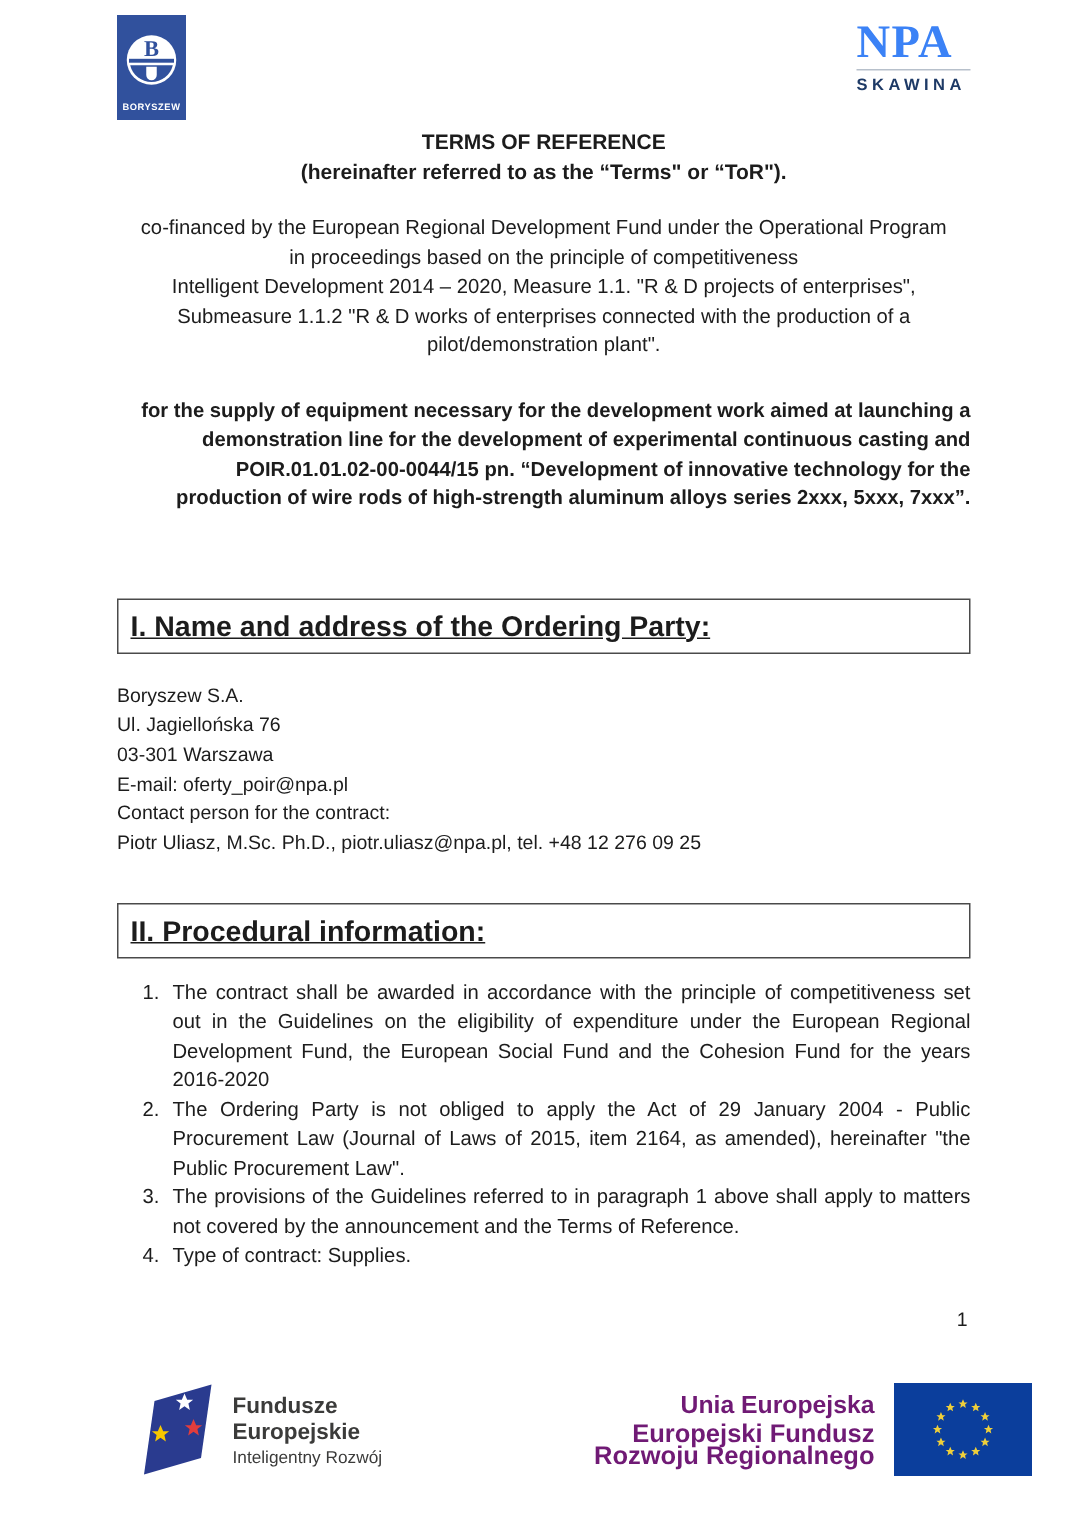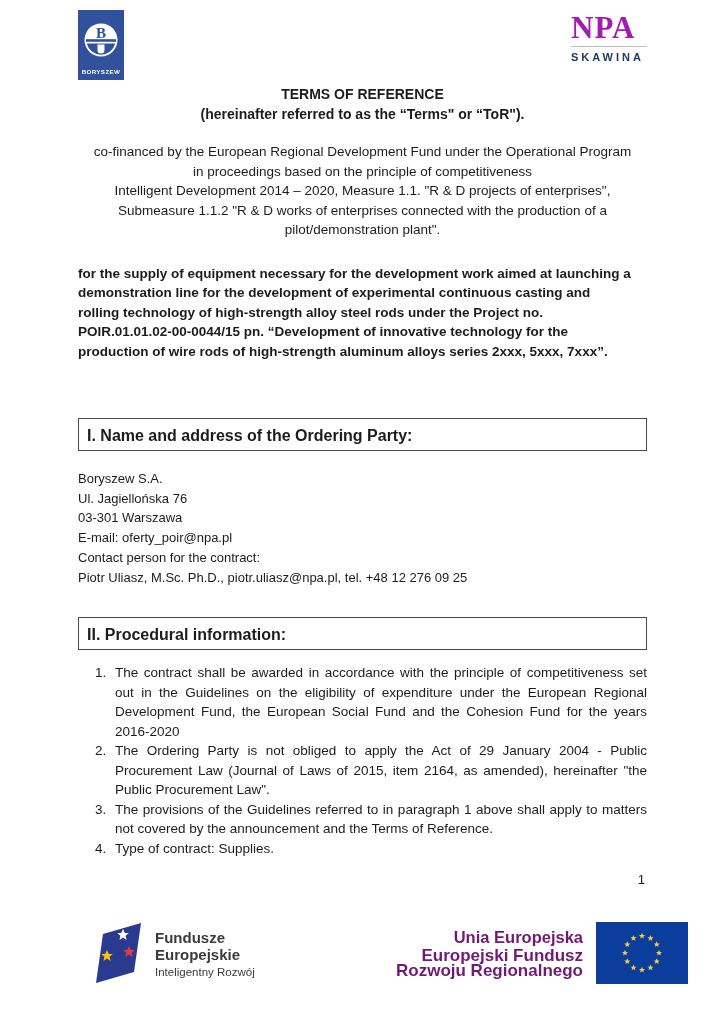--- a/index.html
+++ b/index.html
@@ -6,33 +6,33 @@
   html,body { background:#ffffff; }
   body {
     width:724px; height:1024px; margin:0 auto; position:relative;
     font-family:"Liberation Sans", sans-serif; color:#1c1c1c; overflow:hidden;
   }
   .content { padding:10px 77px 0 78px; }
 
   
   .header-row { display:flex; justify-content:space-between; align-items:flex-start; height:72px; }
   .npa-logo { margin-top:3px; text-align:left; }
-  .npa-word { font-family:"Liberation Serif", serif; font-weight:bold; font-size:31px; line-height:30px; color:#a21caf; letter-spacing:1px; }
+  .npa-word { font-family:"Liberation Serif", serif; font-weight:bold; font-size:31px; line-height:30px; color:#3b82f6; letter-spacing:1px; }
   .npa-rule { border-top:1px solid #b7c0cb; margin:3px 0 4px 0; width:76px; }
   .npa-sub { font-size:11px; font-weight:bold; letter-spacing:3px; color:#1e3a66; }
 
   
   .title-block { margin-top:2px; text-align:center; font-weight:bold; font-size:14px; line-height:20px; }
   .centered-para { margin-top:18px; text-align:center; font-size:13.5px; line-height:19.5px; }
-  .subject-para { margin-top:24px; text-align:left; font-size:13.5px; line-height:19.5px; font-weight:bold; }
+  .subject-para { margin-top:24px; text-align:right; font-size:13.5px; line-height:19.5px; font-weight:bold; }
   .reference-line { margin-top:17px; text-align:center; font-size:13.5px; font-weight:bold; }
   .reference-line span { text-decoration:underline; }
 
   
-  .section-box { border:1.5px solid #4a4a4a; padding:8px 8px 5px 8px; font-weight:bold; font-size:16px; }
+  .section-box { border:1.5px solid #4a4a4a; padding:8px 8px 5px 8px; font-weight:bold; font-size:19px;text-decoration:underline; }
   .box-1 { margin-top:57px; }
   .box-2 { margin-top:30px; }
 
   .address-block { margin-top:18px; font-size:13px; line-height:19.7px; }
 
   .list-block { margin-top:13px; font-size:13.5px; line-height:19.5px; }
   .li { display:flex; padding-left:17px; }
   .li-num { width:20px; flex-shrink:0; }
   .li-text { flex:1; text-align:justify; }
 
@@ -80,21 +80,20 @@
     <div>co-financed by the European Regional Development Fund under the Operational Program</div>
     <div>in proceedings based on the principle of competitiveness</div>
     <div>Intelligent Development 2014 – 2020, Measure 1.1. "R &amp; D projects of enterprises",</div>
     <div>Submeasure 1.1.2 "R &amp; D works of enterprises connected with the production of a</div>
     <div>pilot/demonstration plant".</div>
   </div>
 
   <div class="subject-para">
     <div>for the supply of equipment necessary for the development work aimed at launching a</div>
     <div>demonstration line for the development of experimental continuous casting and</div>
-    <div>rolling technology of high-strength alloy steel rods under the Project no.</div>
     <div>POIR.01.01.02-00-0044/15 pn. “Development of innovative technology for the</div>
     <div>production of wire rods of high-strength aluminum alloys series 2xxx, 5xxx, 7xxx”.</div>
   </div>
 
 
   <div class="section-box box-1">I. Name and address of the Ordering Party:</div>
 
   <div class="address-block">
     <div>Boryszew S.A.</div>
     <div>Ul. Jagiellońska 76</div>

